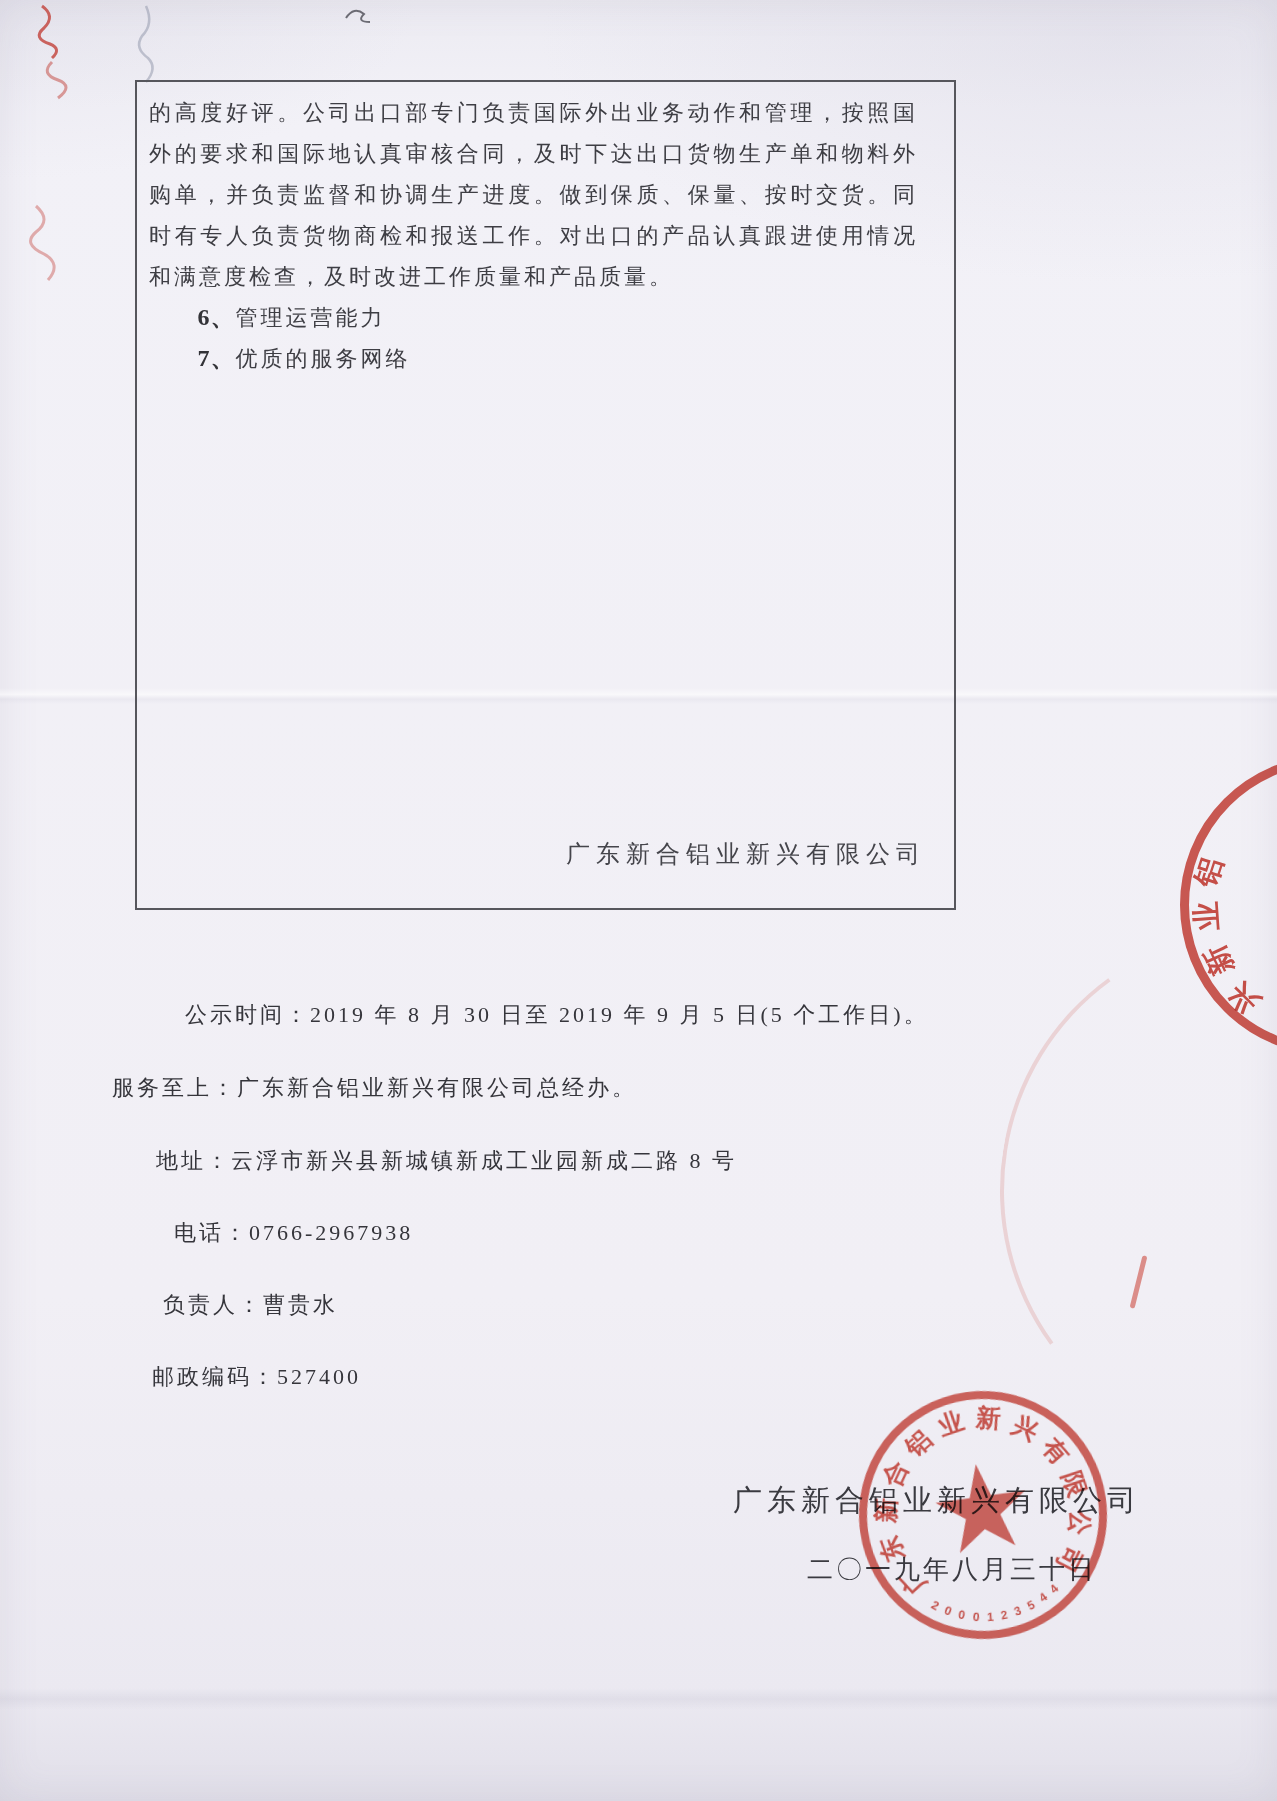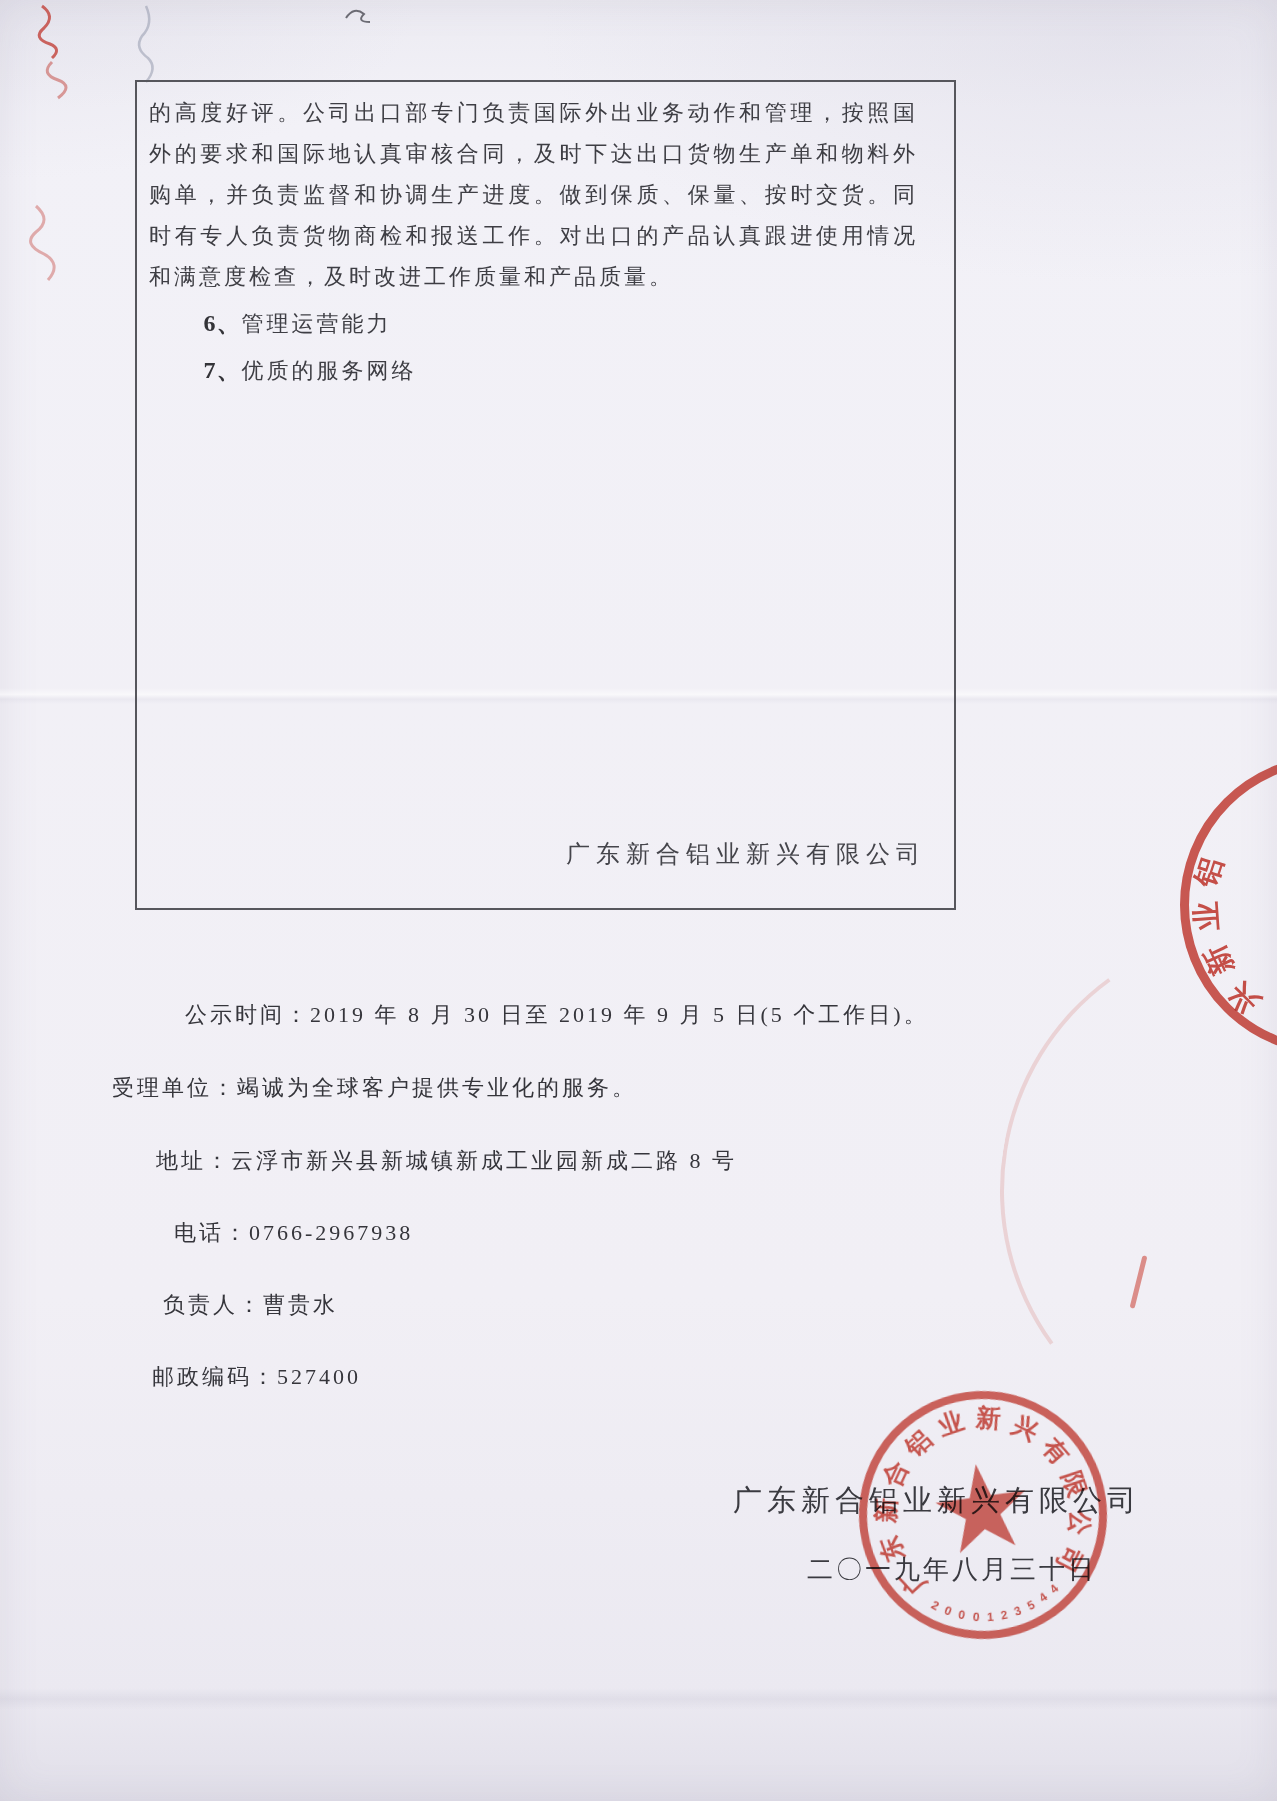--- a/index.html
+++ b/index.html
@@ -25,21 +25,21 @@
     position:absolute;left:135px;top:80px;
     width:821px;height:830px;
     border:2px solid #56565c;
     box-sizing:border-box;
     padding:10px 36px 0 12px;
     font-size:22px;line-height:41px;letter-spacing:3px;
     text-align:justify;text-align-last:left;
   }
   .para{margin:0;text-indent:2.2em;}
   .para.cont{text-indent:0;}
-  .heading{margin:6px;text-indent:2.2em;}
+  .heading{margin:0;text-indent:2.2em;}
   .hnum{font-weight:bold;font-size:24px;letter-spacing:1px;color:#333338;}
   .box-signature{
     position:absolute;right:28px;top:752px;
     font-size:24px;letter-spacing:6px;white-space:nowrap;color:#45454b;
   }
 
   
   .notice-line{position:absolute;font-size:22px;letter-spacing:3px;color:#35353b;white-space:nowrap;}
   .nl1{left:185px;top:1000px;}
   .nl2{left:112px;top:1073px;}
@@ -105,21 +105,21 @@
   <div class="crease c2"></div>
 
   <div class="scan-box">
     <p class="para cont">的高度好评。公司出口部专门负责国际外出业务动作和管理，按照国外的要求和国际地认真审核合同，及时下达出口货物生产单和物料外购单，并负责监督和协调生产进度。做到保质、保量、按时交货。同时有专人负责货物商检和报送工作。对出口的产品认真跟进使用情况和满意度检查，及时改进工作质量和产品质量。</p>
     <p class="heading"><span class="hnum">6、</span><span>管理运营能力</span></p>
     <p class="heading"><span class="hnum">7、</span><span>优质的服务网络</span></p>
     <div class="box-signature">广东新合铝业新兴有限公司</div>
   </div>
 
   <div class="notice-line nl1">公示时间：2019 年 8 月 30 日至 2019 年 9 月 5 日(5 个工作日)。</div>
-  <div class="notice-line nl2">受理单位：竭诚为全球客户提供专业化的服务。</div>
+  <div class="notice-line nl2">服务至上：广东新合铝业新兴有限公司总经办。</div>
   <div class="notice-line nl3">地址：云浮市新兴县新城镇新成工业园新成二路 8 号</div>
   <div class="notice-line nl4">电话：0766-2967938</div>
   <div class="notice-line nl5">负责人：曹贵水</div>
   <div class="notice-line nl6">邮政编码：527400</div>
 
   <div class="closing-company">广东新合铝业新兴有限公司</div>
   <div class="closing-date">二〇一九年八月三十日</div>
 
   <div class="faint-arc"></div>
   <div class="red-streak"></div>

